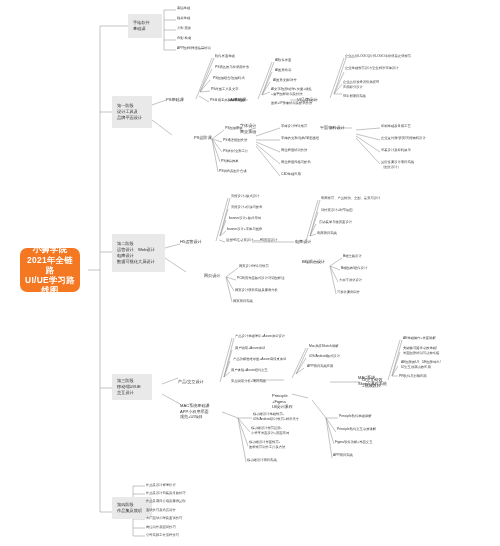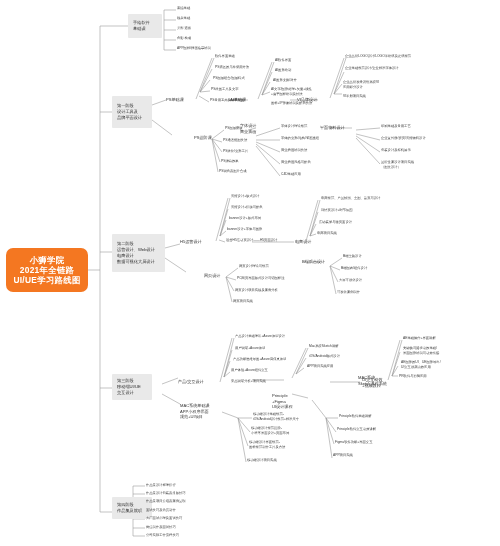--- a/index.html
+++ b/index.html
@@ -203,21 +203,21 @@
       <path d="M 133 486 L 145 486"></path>
       <path d="M 133 494 L 145 494"></path>
       <path d="M 133 502 L 145 502"></path>
       <path d="M 133 511 L 145 511"></path>
       <path d="M 133 519 L 145 519"></path>
       <path d="M 133 528 L 145 528"></path>
       <path d="M 133 536 L 145 536"></path>
     </g>
   </svg>
 
-  <div class="node root" style="left:6px; top:248px; width:82px; height:44px;">小狮学院
+  <div class="node root" style="left:20px; top:248px; width:60px; height:44px;">小狮学院
 2021年全链路
 UI/UE学习路线图</div>
 
   <div class="node stage" style="left:128px; top:14px; width:34px; height:24px;">手绘软件
 基础课</div>
   <div class="node leaf" style="left:177px; top:6px;">素描基础</div>
   <div class="node leaf" style="left:177px; top:16px;">线条基础</div>
   <div class="node leaf" style="left:177px; top:26px;">光影 透视</div>
   <div class="node leaf" style="left:177px; top:36px;">色彩 构成</div>
   <div class="node leaf" style="left:177px; top:46px;">APP图标/插画临摹绘制</div>

